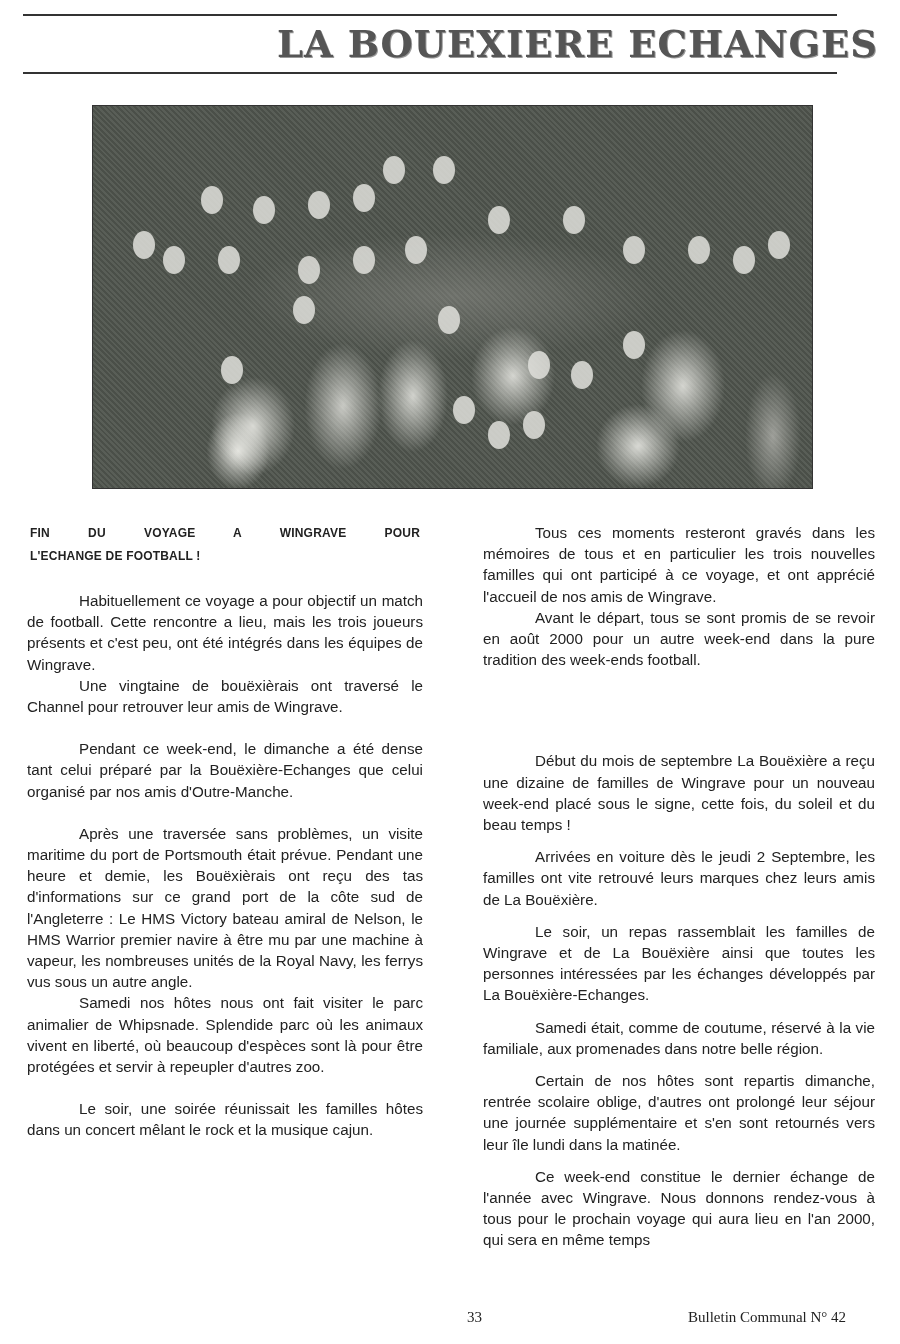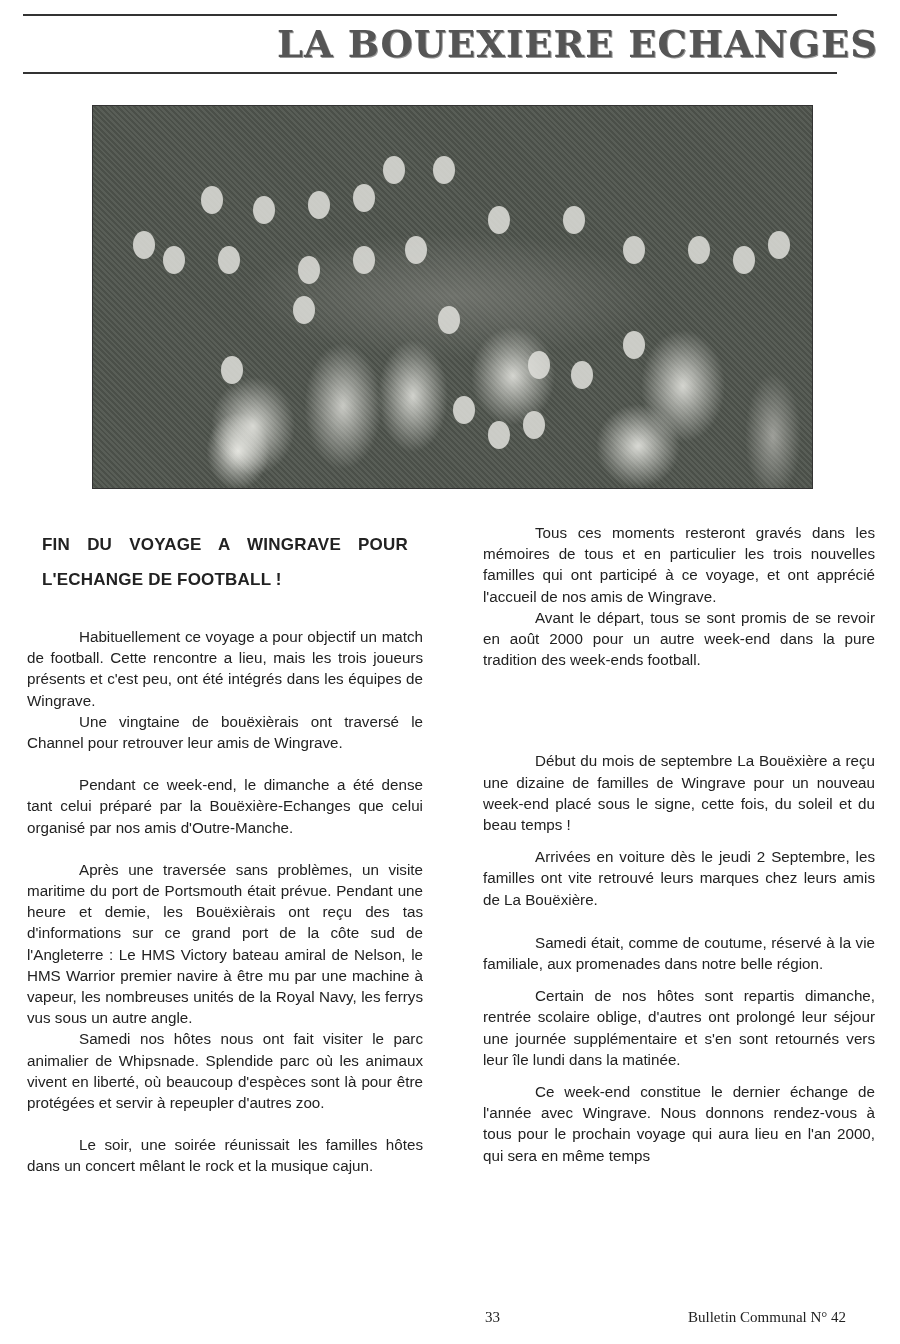--- a/index.html
+++ b/index.html
@@ -28,29 +28,29 @@
       repeating-linear-gradient(45deg, rgba(255,255,255,.06) 0 2px, rgba(0,0,0,.06) 2px 4px),
       #4f544d;
     border: 1px solid #333;
   }
   .photo .heads { position: absolute; inset: 0; }
   .photo .head { position: absolute; width: 22px; height: 28px; border-radius: 50%; background: rgba(225,225,220,.85); }
 
   .col { position: absolute; font-family: "Liberation Sans", sans-serif; font-size: 15.2px; line-height: 21.2px; text-align: justify; color: #222; }
   .col.left { left: 27px; top: 520px; width: 396px; }
   .col.right { left: 483px; top: 522px; width: 392px; }
-  .col h2 { font-size: 17px; font-weight: bold; margin: 15px; line-height: 20px; text-align: justify; letter-spacing: .2px; }
+  .col h2 { font-size: 12px; font-weight: bold; margin: 3px; line-height: 20px; text-align: justify; letter-spacing: .2px; }
   .col h2.one { text-align-last: justify; }
   .col p { margin: 0; text-indent: 52px; }
   .gap-s { height: 11px; }
   .gap-m { height: 21px; }
   .gap-h { height: 40px; }
 
   .footer { position: absolute; top: 1309px; font-family: "Liberation Serif", serif; font-size: 15px; color: #222; }
-  .footer.page { left: 485px; }
+  .footer.page { left: 467px; }
   .footer.bulletin { left: 688px; }
 </style>
 </head>
 <body>
 
 <div class="rule top"></div>
 <div class="masthead">LA BOUEXIERE ECHANGES</div>
 <div class="rule bottom"></div>
 
 <div class="photo">
@@ -102,20 +102,21 @@
 
 <div class="col right">
   <p>Tous ces moments resteront gravés dans les mémoires de tous et en particulier les trois nouvelles familles qui ont participé à ce voyage, et ont apprécié l'accueil de nos amis de Wingrave.</p>
   <p>Avant le départ, tous se sont promis de se revoir en août 2000 pour un autre week-end dans la pure tradition des week-ends football.</p>
   <div class="gap-h"></div>
   <div class="gap-h"></div>
   <p>Début du mois de septembre La Bouëxière a reçu une dizaine de familles de Wingrave pour un nouveau week-end placé sous le signe, cette fois, du soleil et du beau temps !</p>
   <div class="gap-s"></div>
   <p>Arrivées en voiture dès le jeudi 2 Septembre, les familles ont vite retrouvé leurs marques chez leurs amis de La Bouëxière.</p>
   <div class="gap-s"></div>
+  <p>Le soir, un repas rassemblait les familles de Wingrave et de La Bouëxière ainsi que toutes les personnes intéressées par les échanges développés par La Bouëxière-Echanges.</p>
   <div class="gap-s"></div>
   <p>Samedi était, comme de coutume, réservé à la vie familiale, aux promenades dans notre belle région.</p>
   <div class="gap-s"></div>
   <p>Certain de nos hôtes sont repartis dimanche, rentrée scolaire oblige, d'autres ont prolongé leur séjour une journée supplémentaire et s'en sont retournés vers leur île lundi dans la matinée.</p>
   <div class="gap-s"></div>
   <p>Ce week-end constitue le dernier échange de l'année avec Wingrave. Nous donnons rendez-vous à tous pour le prochain voyage qui aura lieu en l'an 2000, qui sera en même temps</p>
 </div>
 
 <div class="footer page">33</div>
 <div class="footer bulletin">Bulletin Communal N° 42</div>

